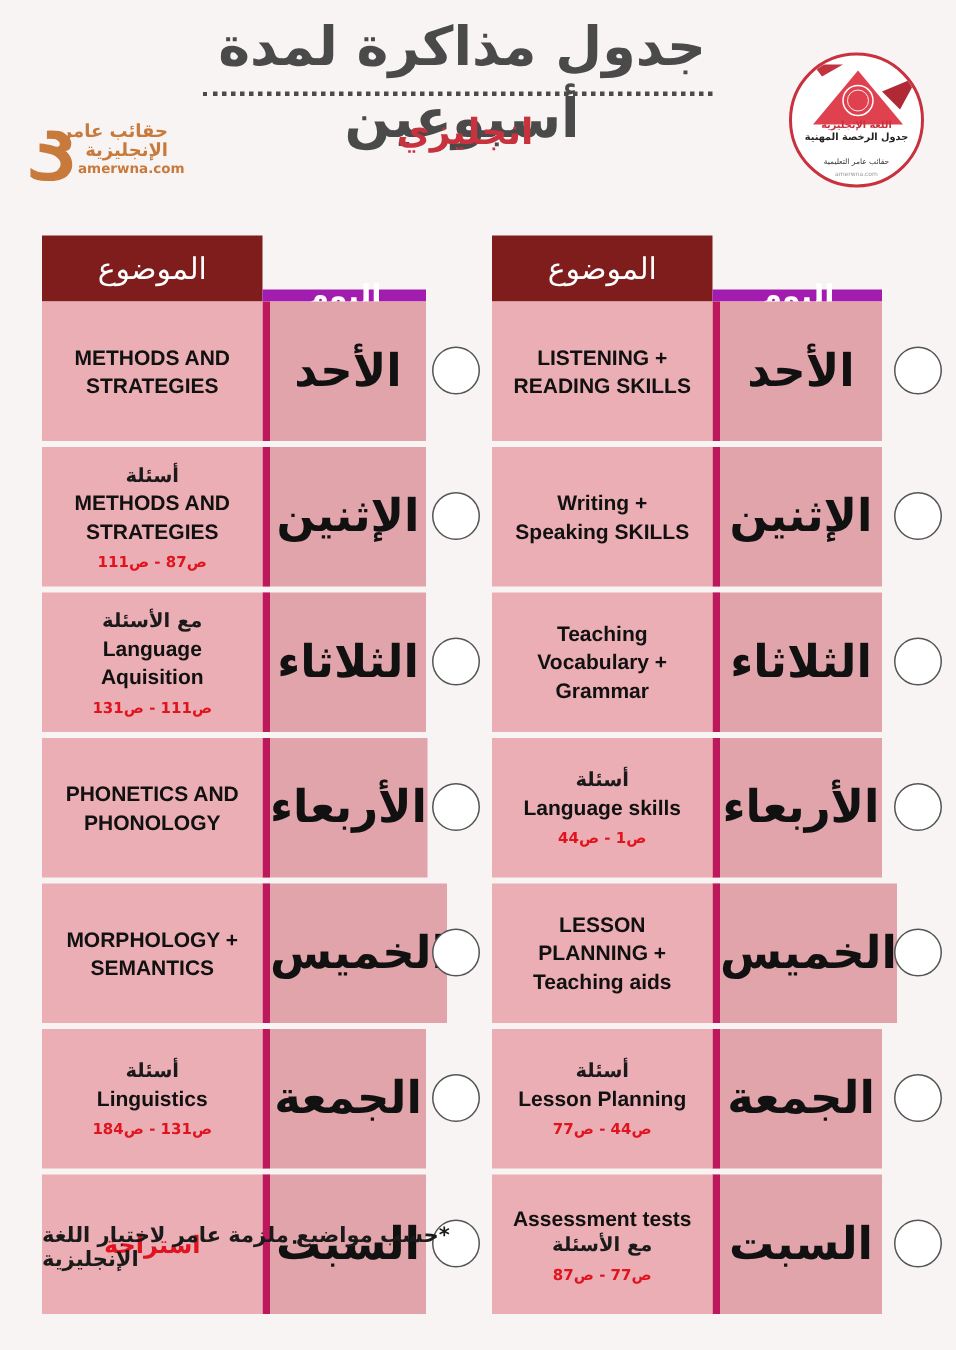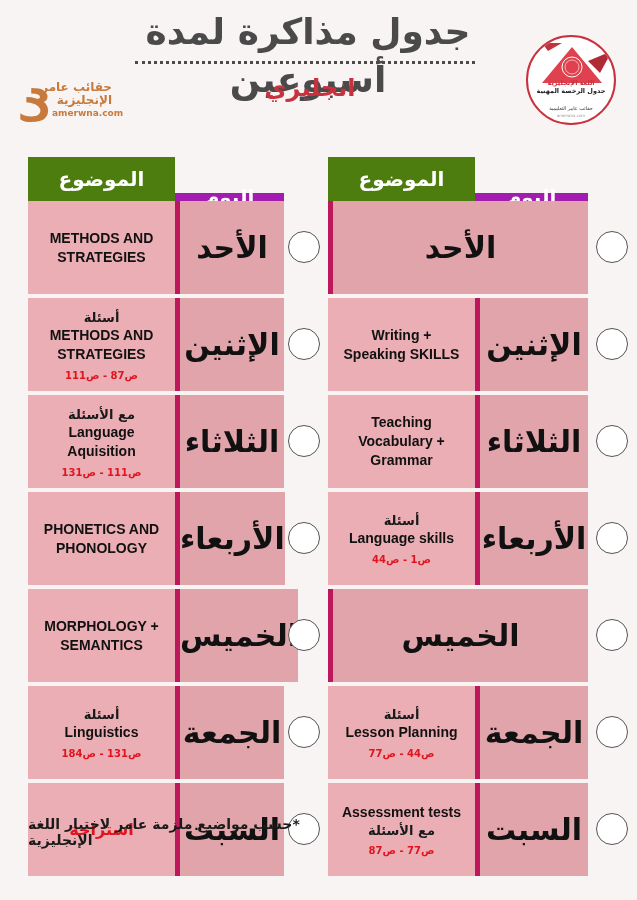--- a/index.html
+++ b/index.html
@@ -48,21 +48,21 @@
     .logo .l2 { top: 42px; font-size: 6.5px; font-weight: bold; color: #c8323f; }
     .logo .l3 { top: 67px; font-size: 5px; color: #333; }
     .logo .l4 { top: 75px; font-size: 4px; color: #999; direction: ltr; }
 
     .table { position: absolute; width: 256px; }
     .table.left { left: 28px; top: 157px; }
     .table.right { left: 328px; top: 157px; width: 260px; }
 
     .thead { display: flex; height: 44px; }
     .thead .th-topic {
-      flex: 0 0 147px; background: #4d7c0f; color: #fff; font-size: 20px; font-weight: bold;
+      flex: 0 0 147px; background: #7f1d1d; color: #fff; font-size: 20px; font-weight: normal;
       display: flex; align-items: center; justify-content: center; direction: rtl;
     }
     .thead .th-day {
       flex: 1; background: #a21caf; color: #fff; font-size: 20px; font-weight: bold;
       display: flex; align-items: center; justify-content: center; direction: rtl; margin-top: 36px;
     }
 
     .row { display: flex; height: 93px; margin-top: 4px; border-radius: 23px; }
     .row:first-of-type { margin-top: 0; }
     .row .topic {
@@ -185,20 +185,24 @@
     </div>
 </div>
 
 <div class="table right">
   <div class="thead">
     <div class="th-topic">الموضوع</div>
     <div class="th-day">اليوم</div>
   </div>
   <div id="w1rows">
       <div class="row">
+        <div class="topic">
+          <div class="en">LISTENING +</div>
+          <div class="en">READING SKILLS</div>
+        </div>
         <div class="day">الأحد</div>
       </div>
       <div class="row">
         <div class="topic">
           <div class="en">Writing +</div>
           <div class="en">Speaking SKILLS</div>
         </div>
         <div class="day">الإثنين</div>
       </div>
       <div class="row">
@@ -211,20 +215,25 @@
       </div>
       <div class="row">
         <div class="topic">
           <div class="ar">أسئلة</div>
           <div class="en">Language skills</div>
           <div class="pages">ص1 - ص44</div>
         </div>
         <div class="day">الأربعاء</div>
       </div>
       <div class="row">
+        <div class="topic">
+          <div class="en">LESSON</div>
+          <div class="en">PLANNING +</div>
+          <div class="en">Teaching aids</div>
+        </div>
         <div class="day">الخميس</div>
       </div>
       <div class="row">
         <div class="topic">
           <div class="ar">أسئلة</div>
           <div class="en">Lesson Planning</div>
           <div class="pages">ص44 - ص77</div>
         </div>
         <div class="day">الجمعة</div>
       </div>

